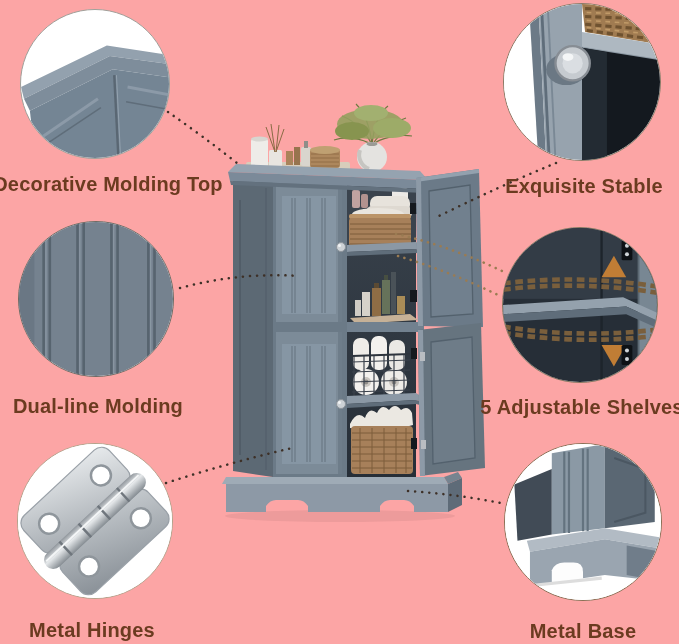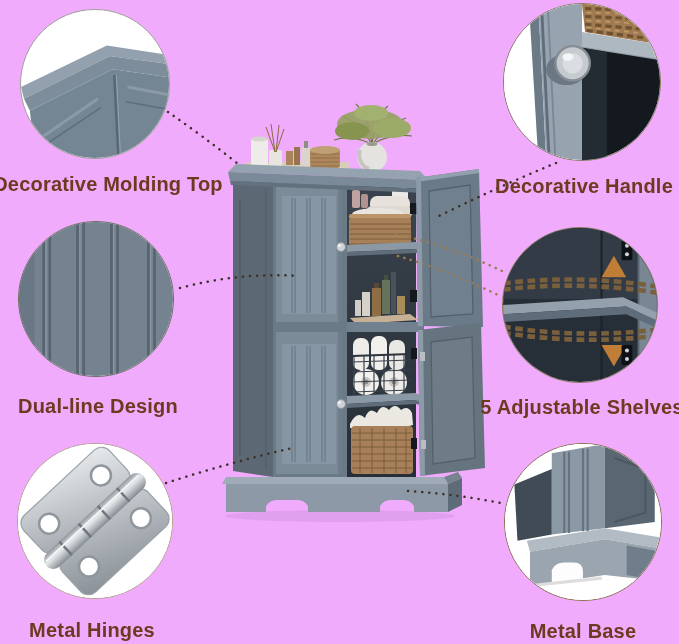--- a/index.html
+++ b/index.html
@@ -1,16 +1,16 @@
 <!DOCTYPE html>
 <html><head>
 <meta charset="utf-8">
 <style>
   html,body{margin:0;padding:0;background:#ffffff;}
-  #stage{position:relative;width:679px;height:644px;background:#f0abfc;overflow:hidden;
+  #stage{position:relative;width:679px;height:644px;background:#fca5a5;overflow:hidden;
          font-family:"Liberation Sans", sans-serif;}
   #cabinet-svg{position:absolute;left:0;top:0;}
   .inset{position:absolute;border-radius:50%;overflow:hidden;box-sizing:border-box;
          border:1px solid #9b8d7c;background:#ffffff;}
   .inset svg{display:block;width:100%;height:100%;}
   .feature-label{position:absolute;transform:translateX(-50%);white-space:nowrap;
                  font-weight:bold;font-size:20px;letter-spacing:0.2px;color:#6B3B20;}
 </style>
 </head>
 <body>
@@ -366,18 +366,18 @@
       <polyline points="70,9 90,16 90,44 70,50" stroke="#4b5762" stroke-width="1.3" fill="none"></polyline>
       <polygon points="14,62 64,54 100,60 100,67 64,61 16,69" fill="#b2bbc4"></polygon>
       <polygon points="16,69 64,61 100,67 100,88 64,84 16,91" fill="#9aa5b0"></polygon>
       <polygon points="78,65 100,69 100,88 78,84" fill="#707d8a"></polygon>
       <path d="M30,90 L30,81 Q32,76 38,76 L44,76 Q50,76 50,82 L50,87 Z" fill="#fdfdfd"></path>
       <line x1="14" y1="91" x2="62" y2="86" stroke="#dddddd" stroke-width="2"></line>
     </svg>
   </div>
 
   <div class="feature-label" style="left:108px;top:173px;">Decorative Molding Top</div>
-  <div class="feature-label" style="left:584px;top:175px;">Decorative Handle</div>
-  <div class="feature-label" style="left:98px;top:395px;">Dual-line Design</div>
+  <div class="feature-label" style="left:584px;top:175px;">Exquisite Stable</div>
+  <div class="feature-label" style="left:98px;top:395px;">Dual-line Molding</div>
   <div class="feature-label" style="left:582px;top:396px;">5 Adjustable Shelves</div>
   <div class="feature-label" style="left:92px;top:619px;">Metal Hinges</div>
   <div class="feature-label" style="left:583px;top:620px;">Metal Base</div>
 </div>
 
 </body></html>

